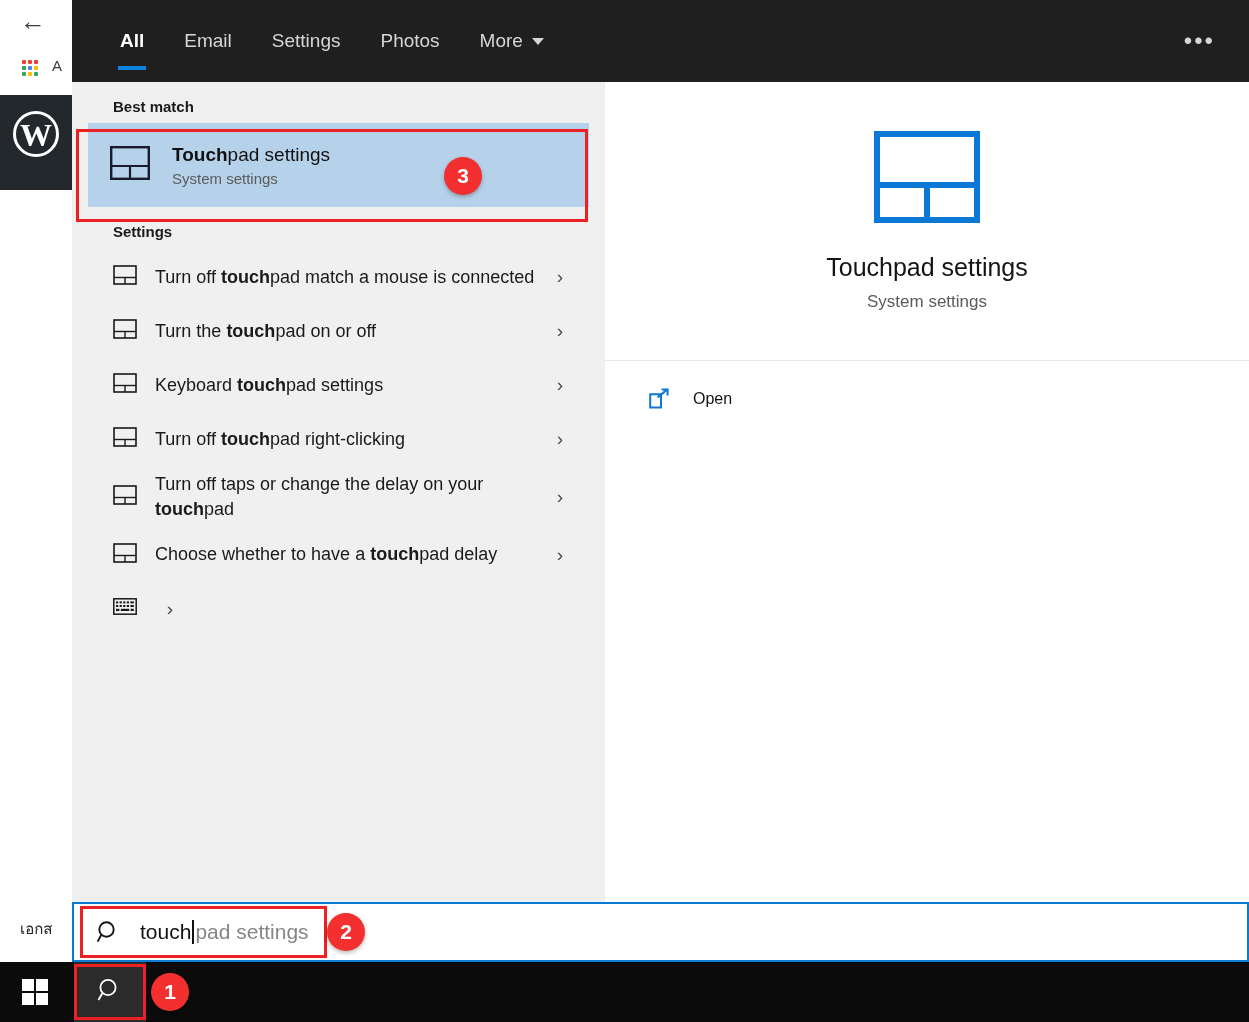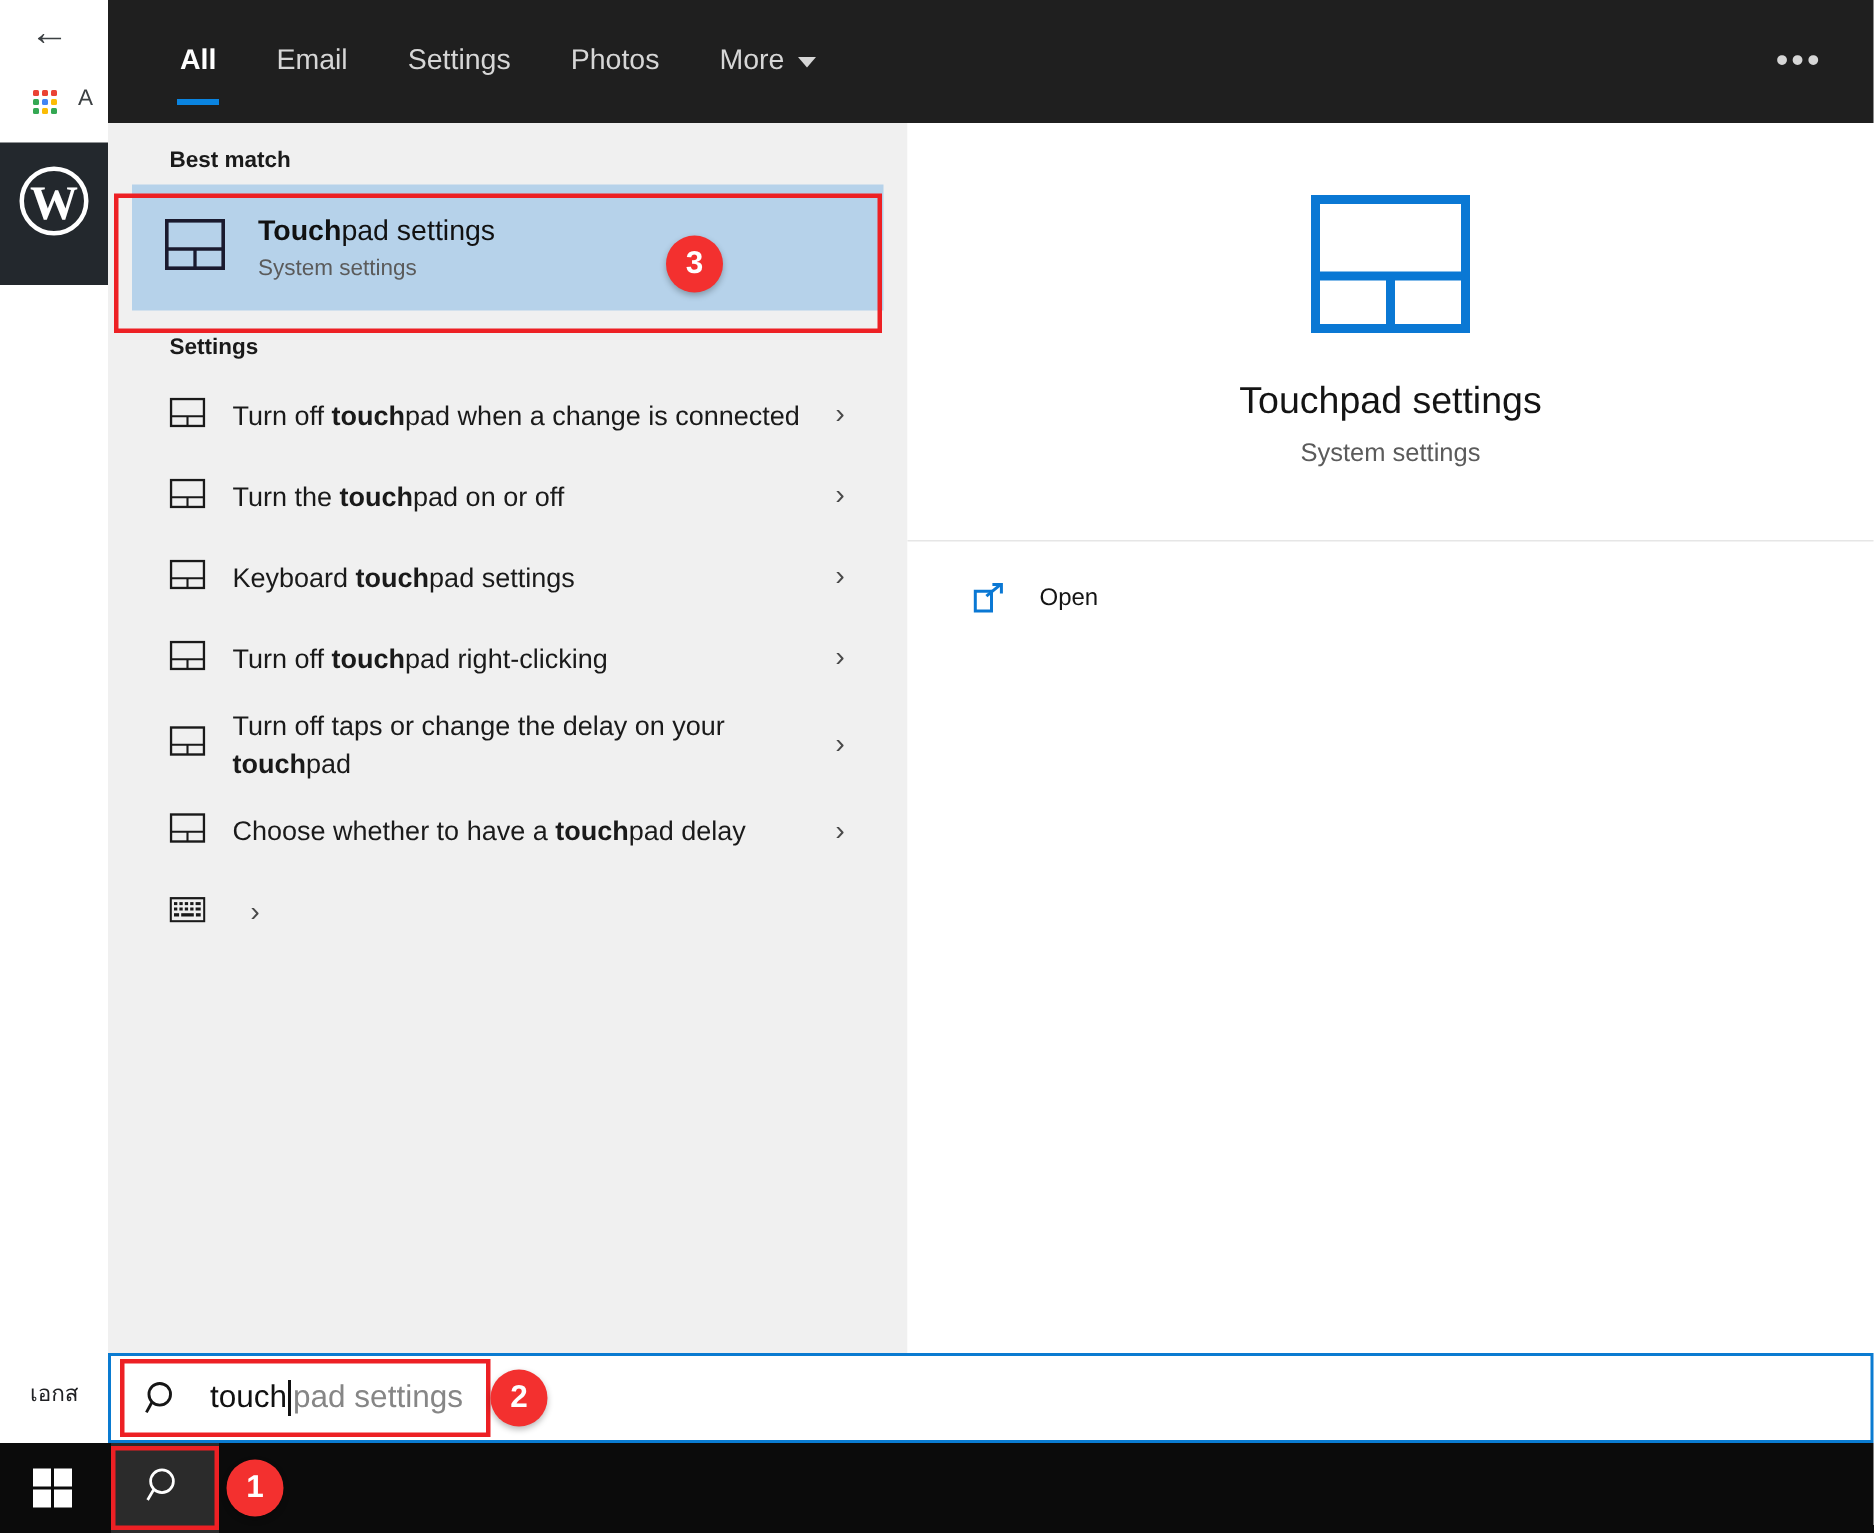--- a/index.html
+++ b/index.html
@@ -401,21 +401,21 @@
     <div class="settings-list">
 
       <div class="settings-row">
         <span class="row-icon">
           <svg width="24" height="20" viewBox="0 0 24 20">
               <rect x="1" y="1" width="22" height="18" fill="none" stroke="#1a1a1a" stroke-width="1.6"></rect>
               <line x1="1" y1="12.5" x2="23" y2="12.5" stroke="#1a1a1a" stroke-width="1.4"></line>
               <line x1="12" y1="12.5" x2="12" y2="19" stroke="#1a1a1a" stroke-width="1.4"></line>
             </svg>
         </span>
-        <span class="row-label"><span>Turn off </span><b>touch</b><span>pad when a change is connected</span></span>
+        <span class="row-label"><span>Turn off </span><b>touch</b><span>pad match a mouse is connected</span></span>
         <span class="row-chevron">›</span>
       </div>
 
       <div class="settings-row">
         <span class="row-icon">
           <svg width="24" height="20" viewBox="0 0 24 20">
               <rect x="1" y="1" width="22" height="18" fill="none" stroke="#1a1a1a" stroke-width="1.6"></rect>
               <line x1="1" y1="12.5" x2="23" y2="12.5" stroke="#1a1a1a" stroke-width="1.4"></line>
               <line x1="12" y1="12.5" x2="12" y2="19" stroke="#1a1a1a" stroke-width="1.4"></line>
             </svg>

